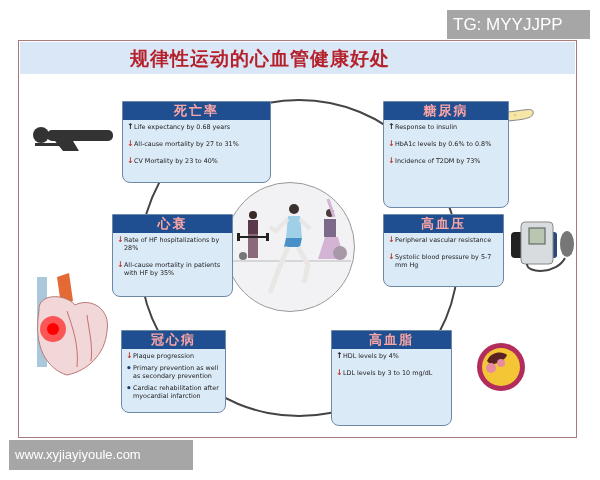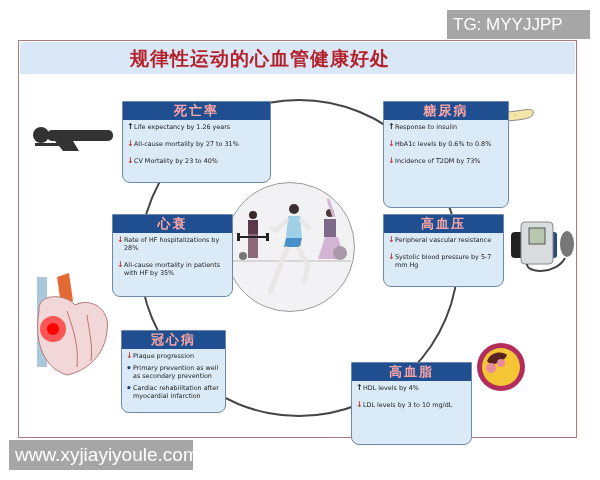--- a/index.html
+++ b/index.html
@@ -1,18 +1,18 @@
 <!DOCTYPE html>
 <html><head>
 <meta charset="utf-8">
 <style>
   html,body{margin:0;padding:0;}
   body{width:600px;height:480px;background:#ffffff;position:relative;overflow:hidden;font-family:"DejaVu Sans","Liberation Sans",sans-serif;}
   .wm-top{position:absolute;left:447px;top:10px;width:143px;height:29px;background:#a6a6a6;color:#ffffff;font-family:"Liberation Sans",sans-serif;font-size:17px;line-height:29px;padding-left:6px;box-sizing:border-box;}
-  .wm-bottom{position:absolute;left:9px;top:440px;width:184px;height:30px;background:#a6a6a6;color:#ffffff;font-family:"Liberation Sans",sans-serif;font-size:19px;line-height:30px;padding-left:6px;box-sizing:border-box;}
+  .wm-bottom{position:absolute;left:9px;top:440px;width:184px;height:30px;background:#a6a6a6;color:#ffffff;font-family:"Liberation Sans",sans-serif;font-size:13px;line-height:30px;padding-left:6px;box-sizing:border-box;}
   .frame{position:absolute;left:18px;top:40px;width:559px;height:398px;border:1px solid #a87a7c;box-sizing:border-box;background:#ffffff;}
   .title-band{position:absolute;left:1px;top:1px;right:1px;height:32px;background:#d9e7f6;}
   .title{position:absolute;left:110px;top:4px;font-size:19px;font-weight:bold;color:#b5212b;letter-spacing:1px;}
   .ring{position:absolute;left:120px;top:58px;width:320px;height:318px;border:2px solid #444;border-radius:50%;box-sizing:border-box;}
   .center{position:absolute;left:206px;top:141px;width:130px;height:130px;border-radius:50%;background:#f2f2f4;border:1px solid #999;box-sizing:border-box;overflow:hidden;}
   .box{position:absolute;background:#dbeaf7;border:1px solid #6e89a8;border-radius:0 0 8px 8px;box-sizing:border-box;overflow:hidden;}
   .box-head{background:#1f4f91;color:#fca5a5;font-weight:bold;font-size:13px;height:18px;line-height:18px;text-align:center;letter-spacing:2px;}
   .box-body{padding:3px 4px 0 4px;}
   .item{display:flex;align-items:flex-start;font-size:6.4px;color:#222;line-height:8px;margin-bottom:9px;}
   .item .arr{width:7px;flex:none;font-size:8px;line-height:8px;font-weight:bold;}
@@ -101,21 +101,21 @@
     <path d="M12 20 C16 10 28 10 32 14 C30 20 22 22 16 24 Z" fill="#5a2222"></path>
     <circle cx="16" cy="27" r="5" fill="#e88aa0"></circle>
     <circle cx="26" cy="22" r="4" fill="#e88aa0"></circle>
   </svg>
 
   <div class="box" style="left:103px;top:60px;width:149px;height:82px;">
     <div class="box-head">死亡率</div>
     <div class="box-body">
       <div class="item">
           <span class="arr up">↑</span>
-          <span>Life expectancy by 1.26 years</span>
+          <span>Life expectancy by 0.68 years</span>
         </div>
       <div class="item">
           <span class="arr down">↓</span>
           <span>All-cause mortality by 27 to 31%</span>
         </div>
       <div class="item">
           <span class="arr down">↓</span>
           <span>CV Mortality by 23 to 40%</span>
         </div>
     </div>
@@ -178,21 +178,21 @@
           <span class="arr dot">•</span>
           <span>Primary prevention as well as secondary prevention</span>
         </div>
       <div class="item" style="margin-bottom:4px;">
           <span class="arr dot">•</span>
           <span>Cardiac rehabilitation after myocardial infarction</span>
         </div>
     </div>
   </div>
 
-  <div class="box" style="left:332px;top:289px;width:121px;height:83px;margin-top:32px;">
+  <div class="box" style="left:312px;top:289px;width:121px;height:96px;">
     <div class="box-head">高血脂</div>
     <div class="box-body">
       <div class="item">
           <span class="arr up">↑</span>
           <span>HDL levels by 4%</span>
         </div>
       <div class="item">
           <span class="arr down">↓</span>
           <span>LDL levels by 3 to 10 mg/dL</span>
         </div>

